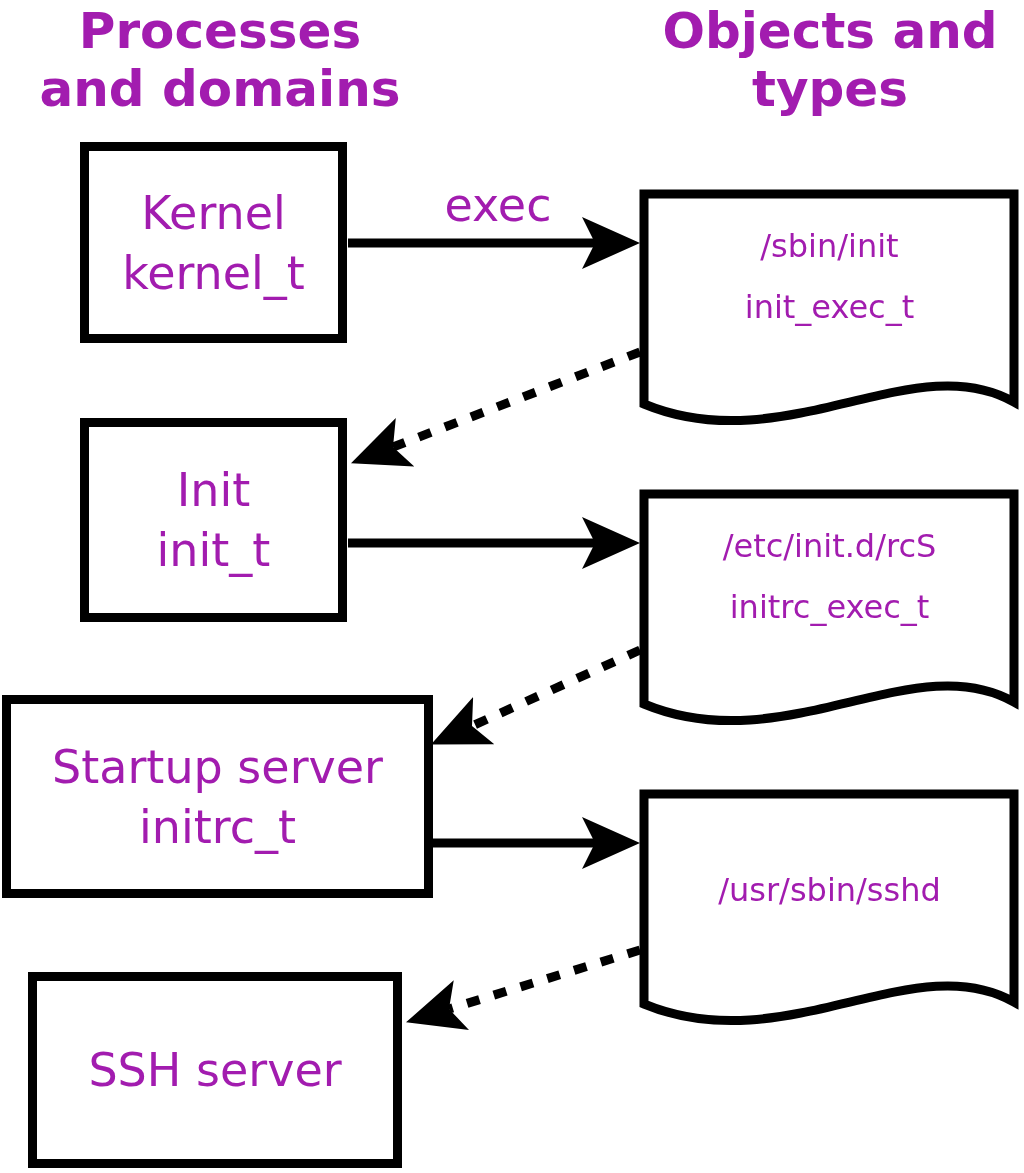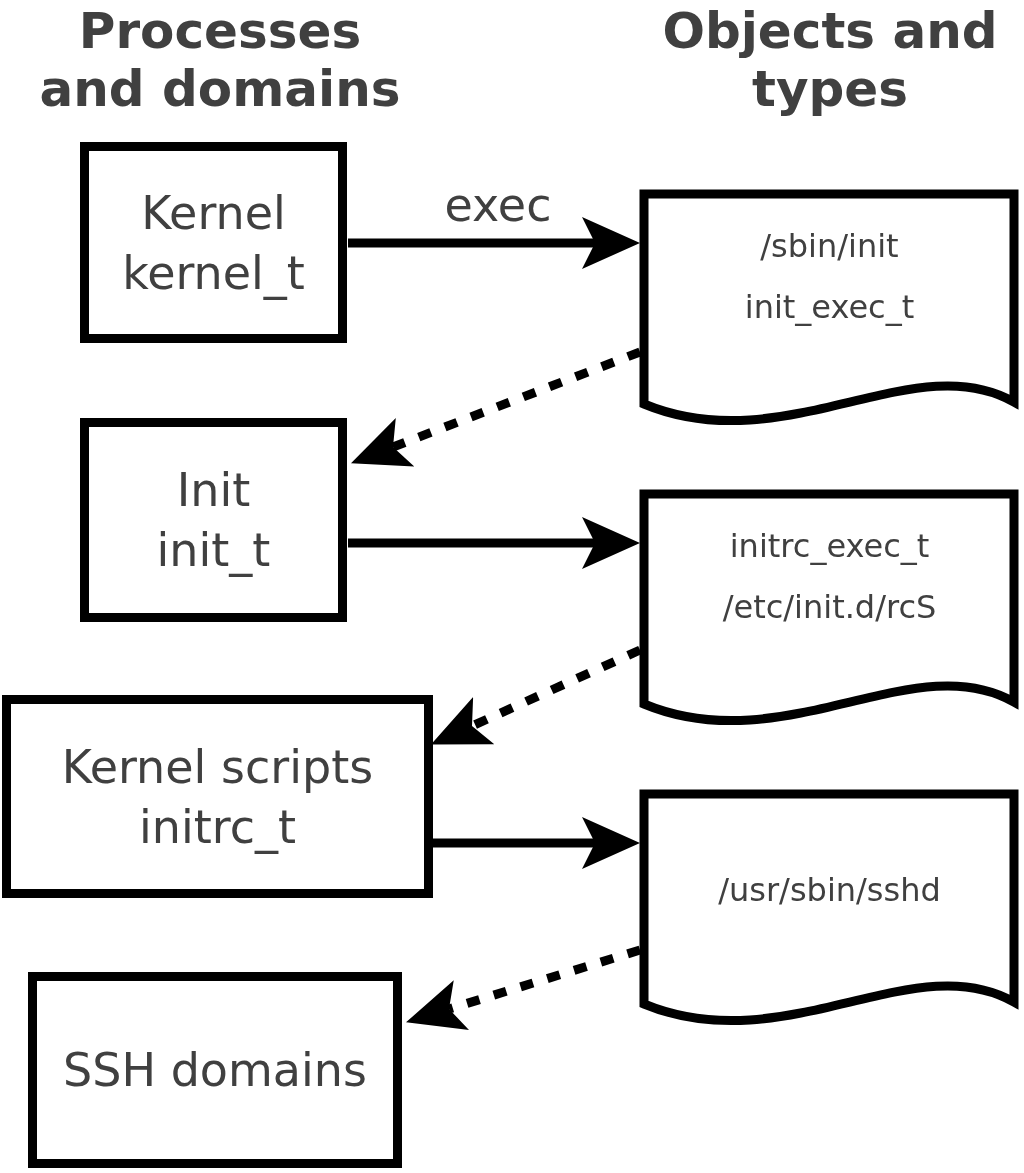--- a/index.html
+++ b/index.html
@@ -6,21 +6,21 @@
     margin: 0;
     padding: 0;
     background: #ffffff;
   }
   #stage {
     position: relative;
     width: 1024px;
     height: 1173px;
     background: #ffffff;
     font-family: "DejaVu Sans", "Liberation Sans", sans-serif;
-    color: #404040;
+    color: #a21caf;
     overflow: hidden;
   }
   #arrow-layer {
     position: absolute;
     left: 0;
     top: 0;
     width: 1024px;
     height: 1173px;
   }
   .hdr {
@@ -106,34 +106,34 @@
 
   <div class="pbox" id="box-kernel">
     <span>Kernel</span>
     <span>kernel_t</span>
   </div>
   <div class="pbox" id="box-init">
     <span>Init</span>
     <span>init_t</span>
   </div>
   <div class="pbox" id="box-initrc">
-    <span>Kernel scripts</span>
+    <span>Startup server</span>
     <span>initrc_t</span>
   </div>
   <div class="pbox" id="box-sshd">
-    <span>SSH domains</span>
+    <span>SSH server</span>
   </div>
 
   <div class="doctext" id="doctext-1">
     <div>/sbin/init</div>
     <div>init_exec_t</div>
   </div>
   <div class="doctext" id="doctext-2">
+    <div>/etc/init.d/rcS</div>
     <div>initrc_exec_t</div>
-    <div>/etc/init.d/rcS</div>
   </div>
   <div class="doctext" id="doctext-3">
     <div>/usr/sbin/sshd</div>
   </div>
 
   <div class="edge-label">exec</div>
 
 </div>
 
 </body></html>

